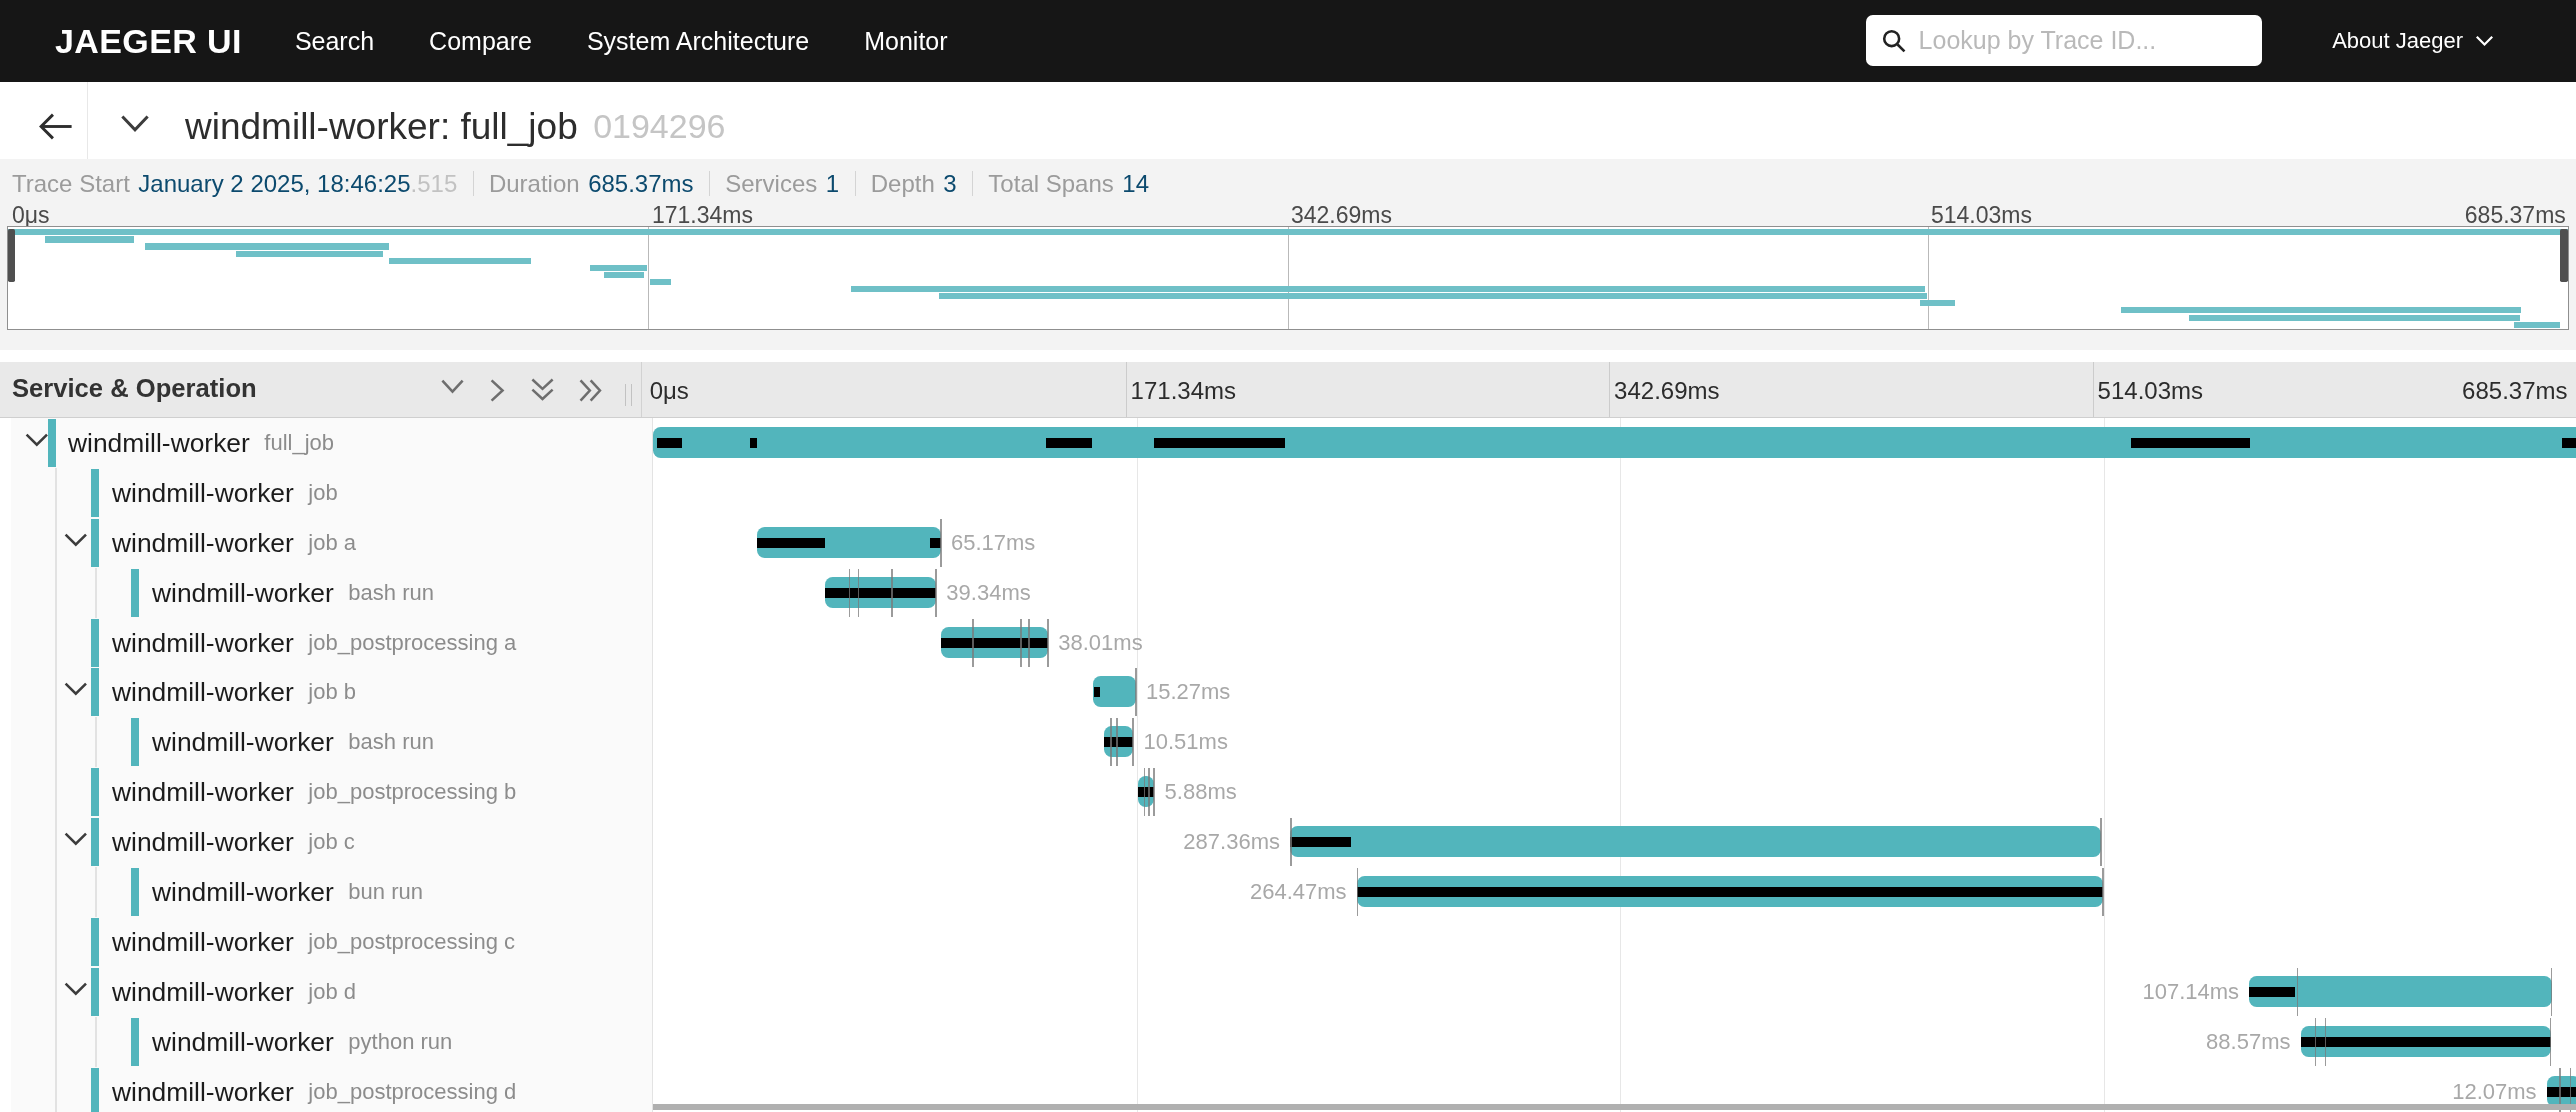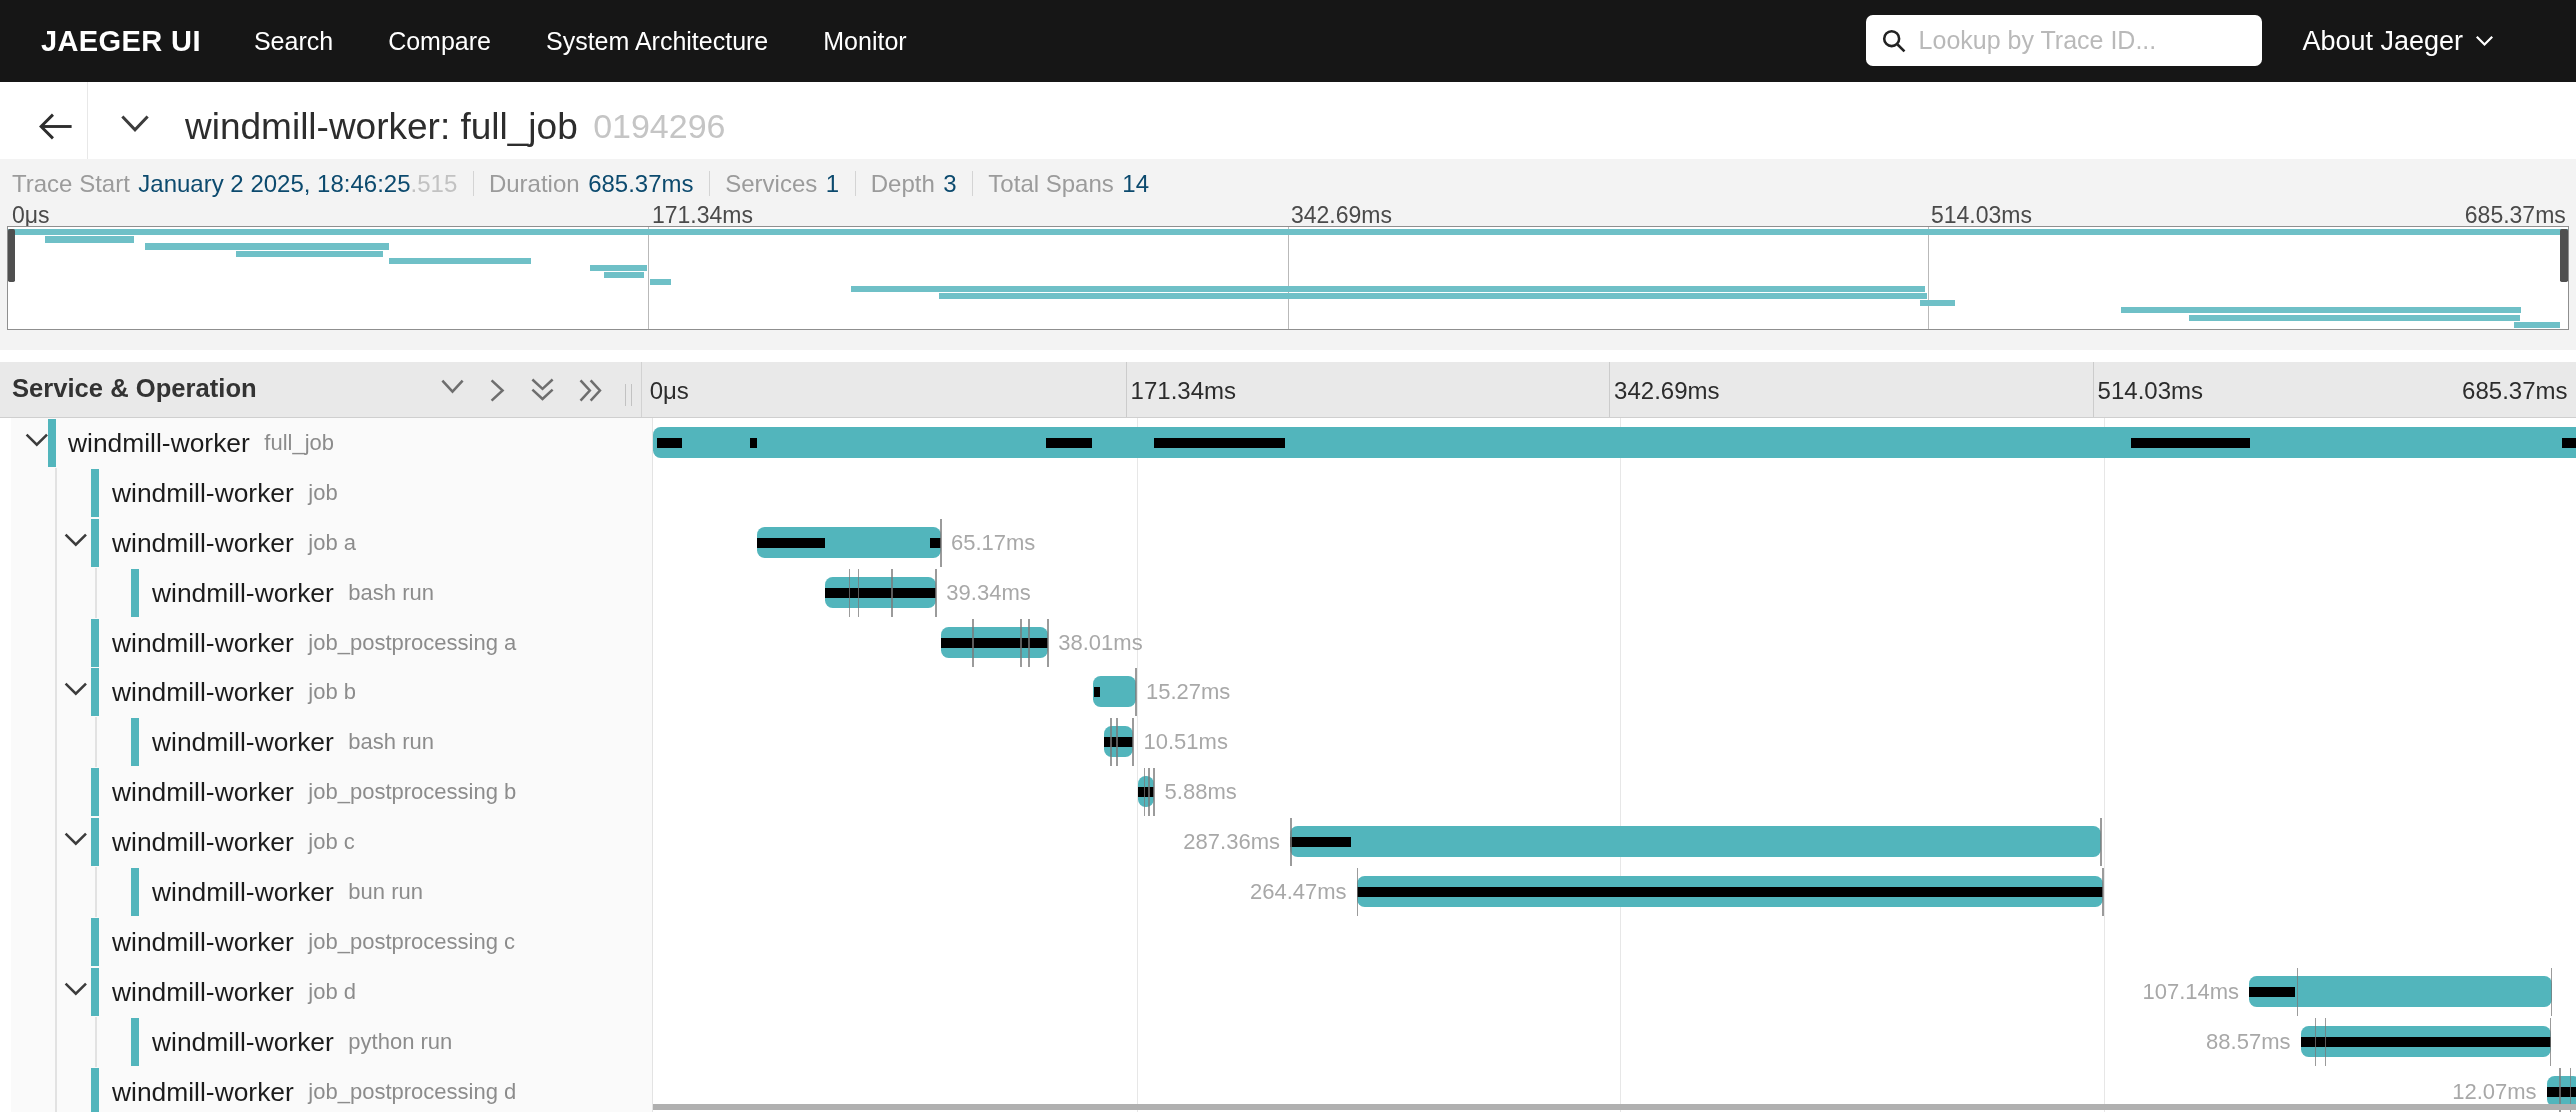--- a/index.html
+++ b/index.html
@@ -3,31 +3,31 @@
 <meta charset="utf-8">
 <style>
   * { margin:0; padding:0; box-sizing:border-box; }
   body { background:#fff; }
   .page { position:relative; width:2576px; height:1112px; overflow:hidden;
           font-family:"Liberation Sans", sans-serif; background:#fff; }
 
   
   .navbar { position:absolute; left:0; top:0; width:100%; height:82px; background:#161616;
             display:flex; align-items:center; }
-  .brand { color:#fff; font-size:29px; font-weight:700; margin-left:41px; letter-spacing:0.4px; }
+  .brand { color:#fff; font-size:34px; font-weight:700; margin-left:55px; letter-spacing:0.4px; }
   .nav-items { display:flex; align-items:flex-start; margin-left:53px; gap:55px; }
   .nav-item { color:#fff; font-size:25px; cursor:pointer; }
   .nav-search { position:absolute; left:1866px; top:15.4px; width:396px; height:51px; background:#fff;
                 border-radius:6.8px; display:flex; align-items:center; padding:0 15px; }
   .nav-search svg { flex:0 0 auto; }
   .nav-search input { border:none; outline:none; font-size:25px; margin-left:12px; width:100%;
                       color:#333; font-family:"Liberation Sans",sans-serif; }
   .nav-search input::placeholder { color:#b9b9b9; }
   .about { position:absolute; right:82px; top:0; height:82px; display:flex; align-items:center; gap:12px;
-           color:#fff; font-size:27px; cursor:pointer; }
+           color:#fff; font-size:22px; cursor:pointer; }
 
   
   .trace-header { position:absolute; left:0; top:82px; width:100%; height:89px; background:#fff;
                   border-bottom:0.9px solid #ececec; }
   .back-btn { position:absolute; left:24px; top:0; width:63px; height:89px; display:flex;
               align-items:center; justify-content:center; }
   .hdr-divider { position:absolute; left:87px; top:0; width:0.9px; height:89px; background:#e8e8e8; }
   .title-chevron { position:absolute; left:119px; top:31px; }
   .trace-title { position:absolute; left:185px; top:0; height:89px; display:flex; align-items:center; gap:15.4px; }
   .trace-title .t-main { font-size:37px; font-weight:500; color:#2d2d2d; }

